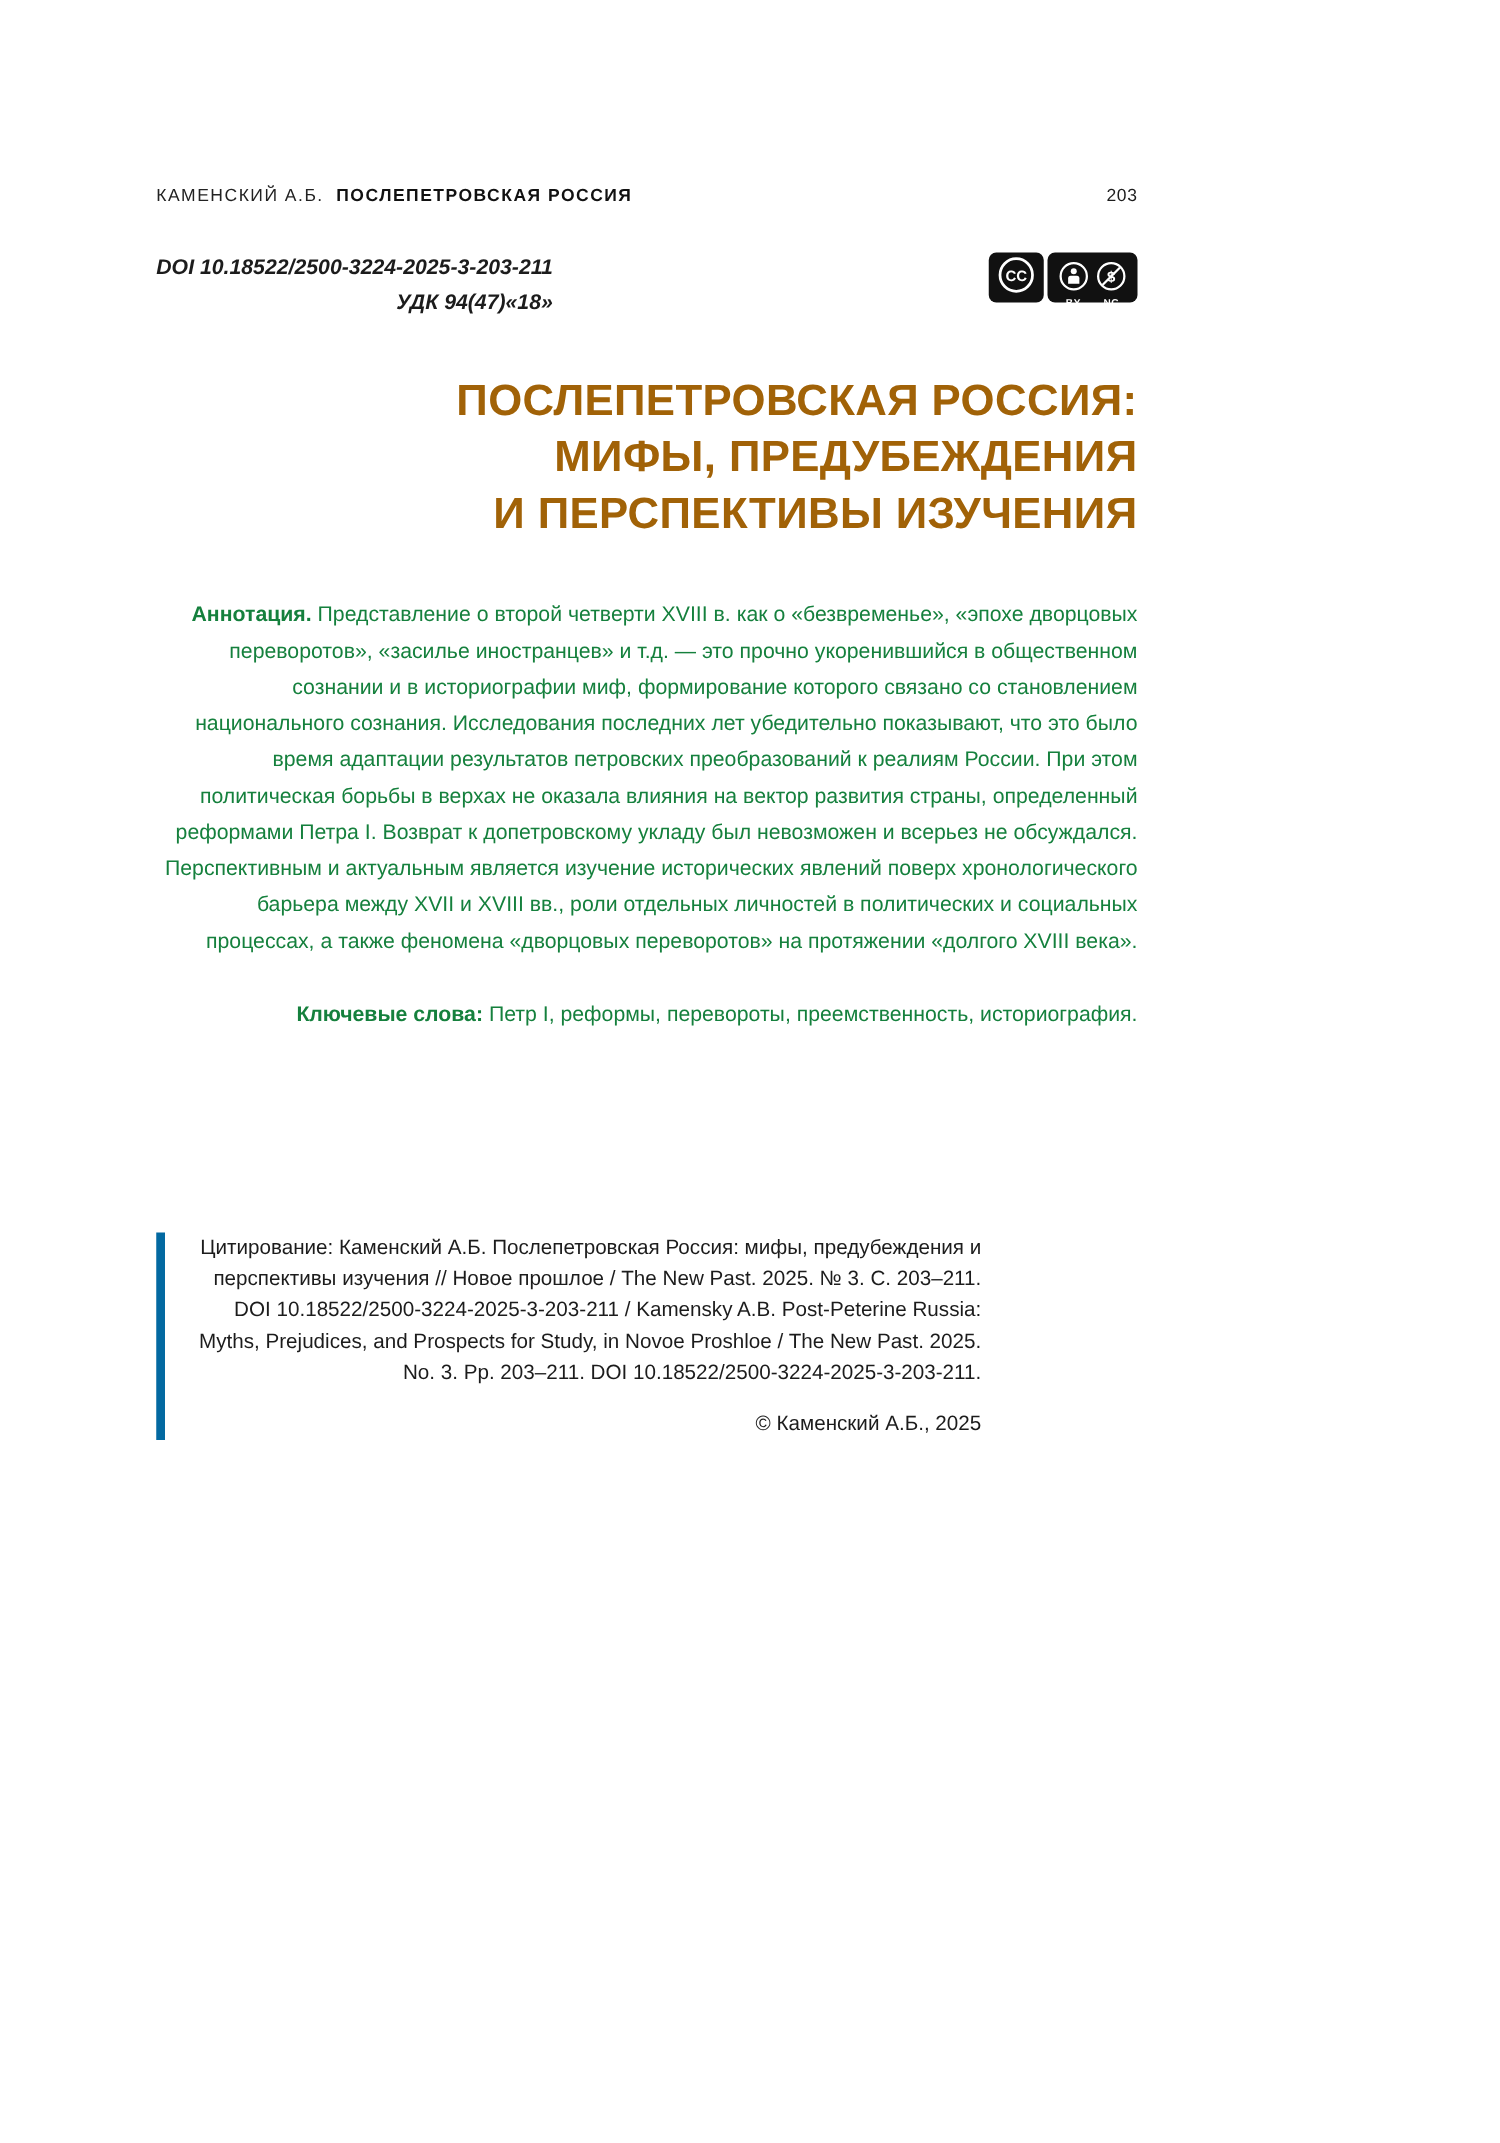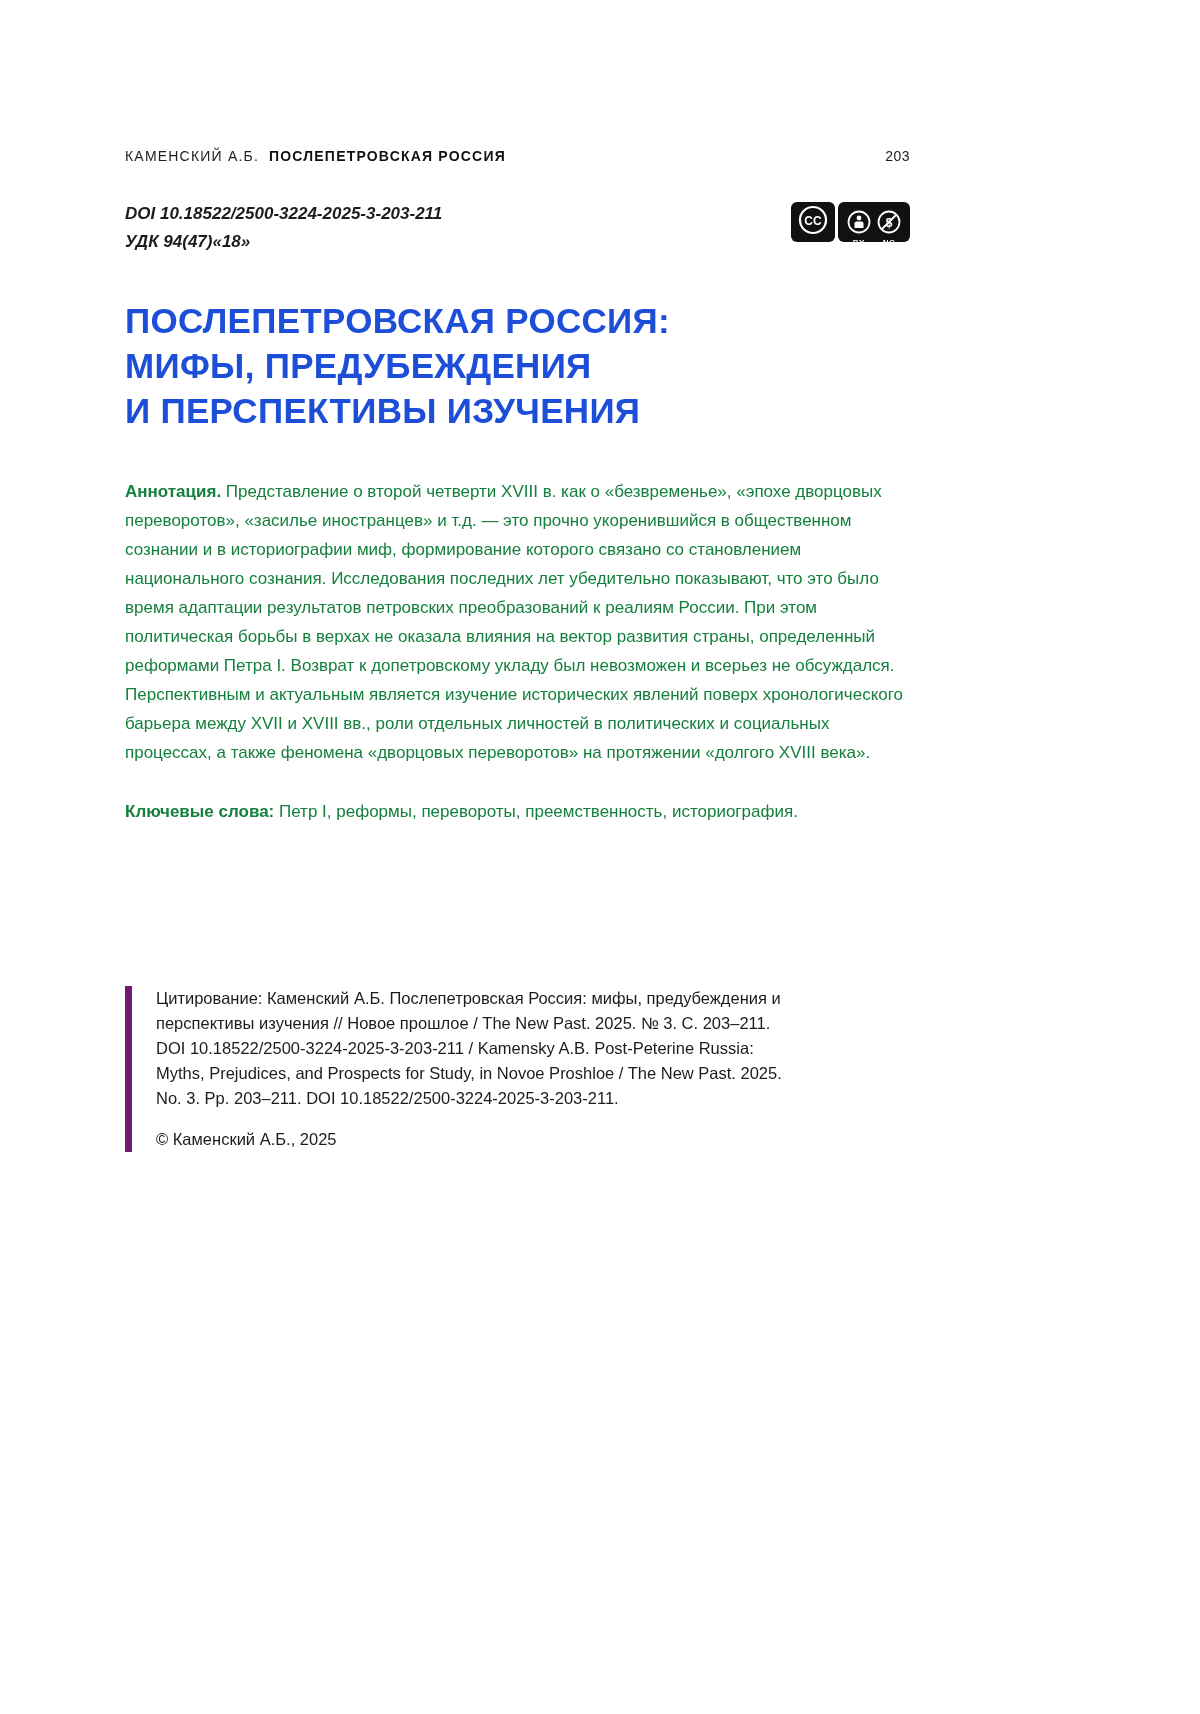--- a/index.html
+++ b/index.html
@@ -5,20 +5,21 @@
   * { box-sizing: border-box; }
   html, body { margin: 0; padding: 0; background: #ffffff; }
   #page {
     position: relative;
     width: 1200px;
     height: 1676px;
     background: #ffffff;
     font-family: "Liberation Sans", "DejaVu Sans", sans-serif;
     color: #1c1c1c;
     overflow: hidden;
+    text-align: right;
   }
   .content {
     padding: 148px 290px 0 125px;
   }
 
   
   .running-head {
     display: flex;
     justify-content: space-between;
     align-items: baseline;
@@ -76,21 +77,21 @@
     letter-spacing: 0.5px;
   }
 
   
   .article-title {
     margin: 42px 0 0 0;
     font-size: 35px;
     line-height: 45px;
     font-weight: 800;
     letter-spacing: 0.3px;
-    color: #1d4ed8;
+    color: #a16207;
     white-space: pre-line;
     text-transform: uppercase;
   }
 
   
   .author-block {
     margin-top: 56px;
     font-size: 19.5px;
     line-height: 28px;
   }
@@ -108,21 +109,21 @@
     color: #15803d;
   }
   .abstract { margin-top: 44px; max-width: 785px; }
   .keywords { margin-top: 30px; max-width: 785px; }
   .inline-label { font-weight: 700; }
 
   
   .citation-block {
     margin-top: 160px;
     max-width: 660px;
-    border-left: 7px solid #701a75;
+    border-left: 7px solid #0369a1;
     padding-left: 24px;
   }
   .citation-text {
     font-size: 16.5px;
     line-height: 25px;
     color: #1c1c1c;
   }
   .copyright-line {
     margin-top: 16px;
     font-size: 16.5px;

